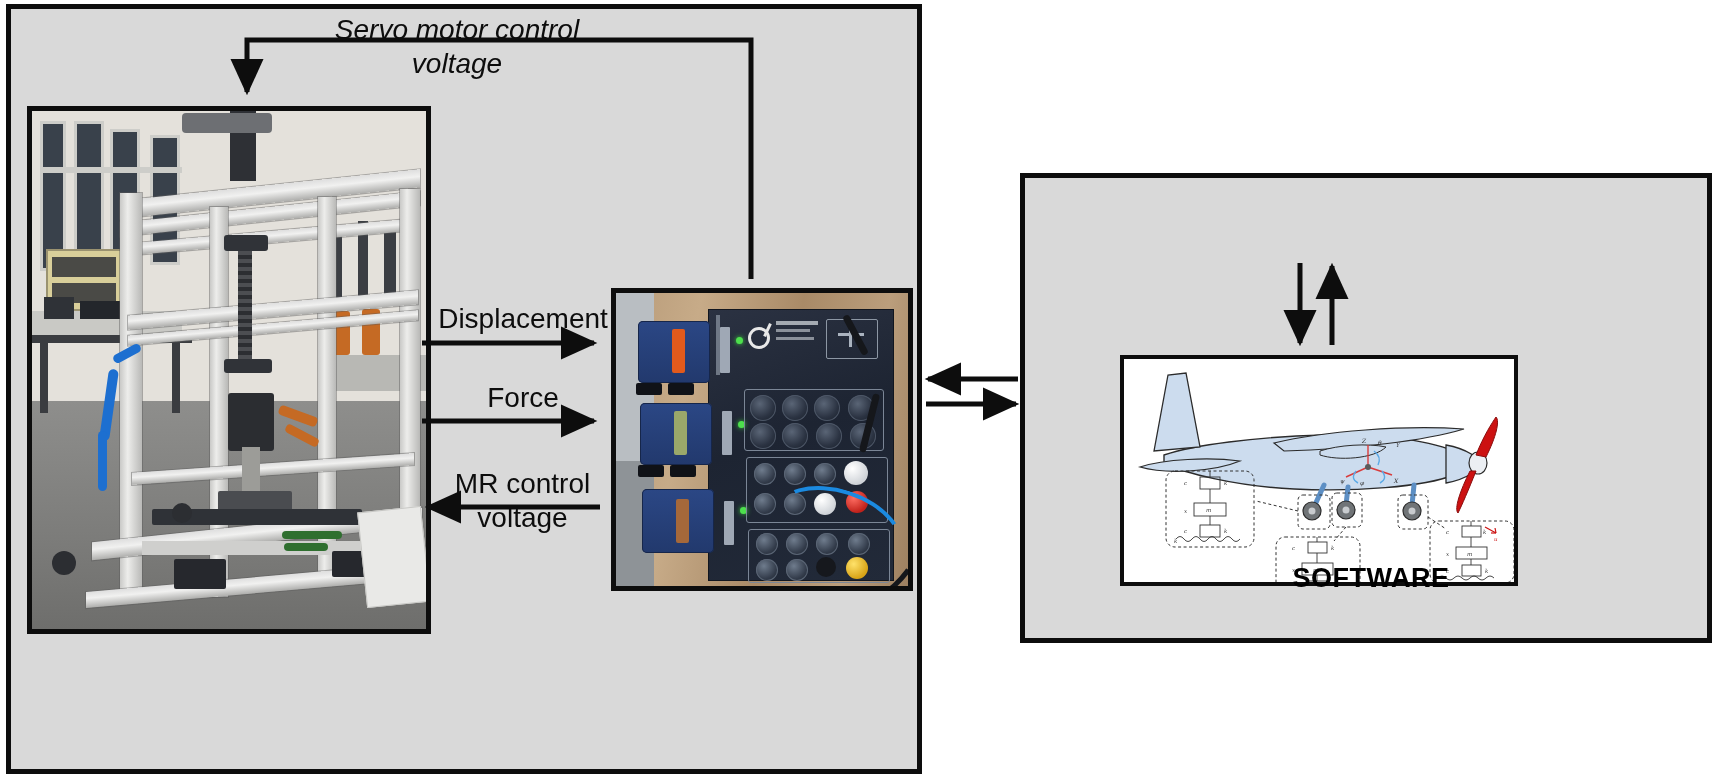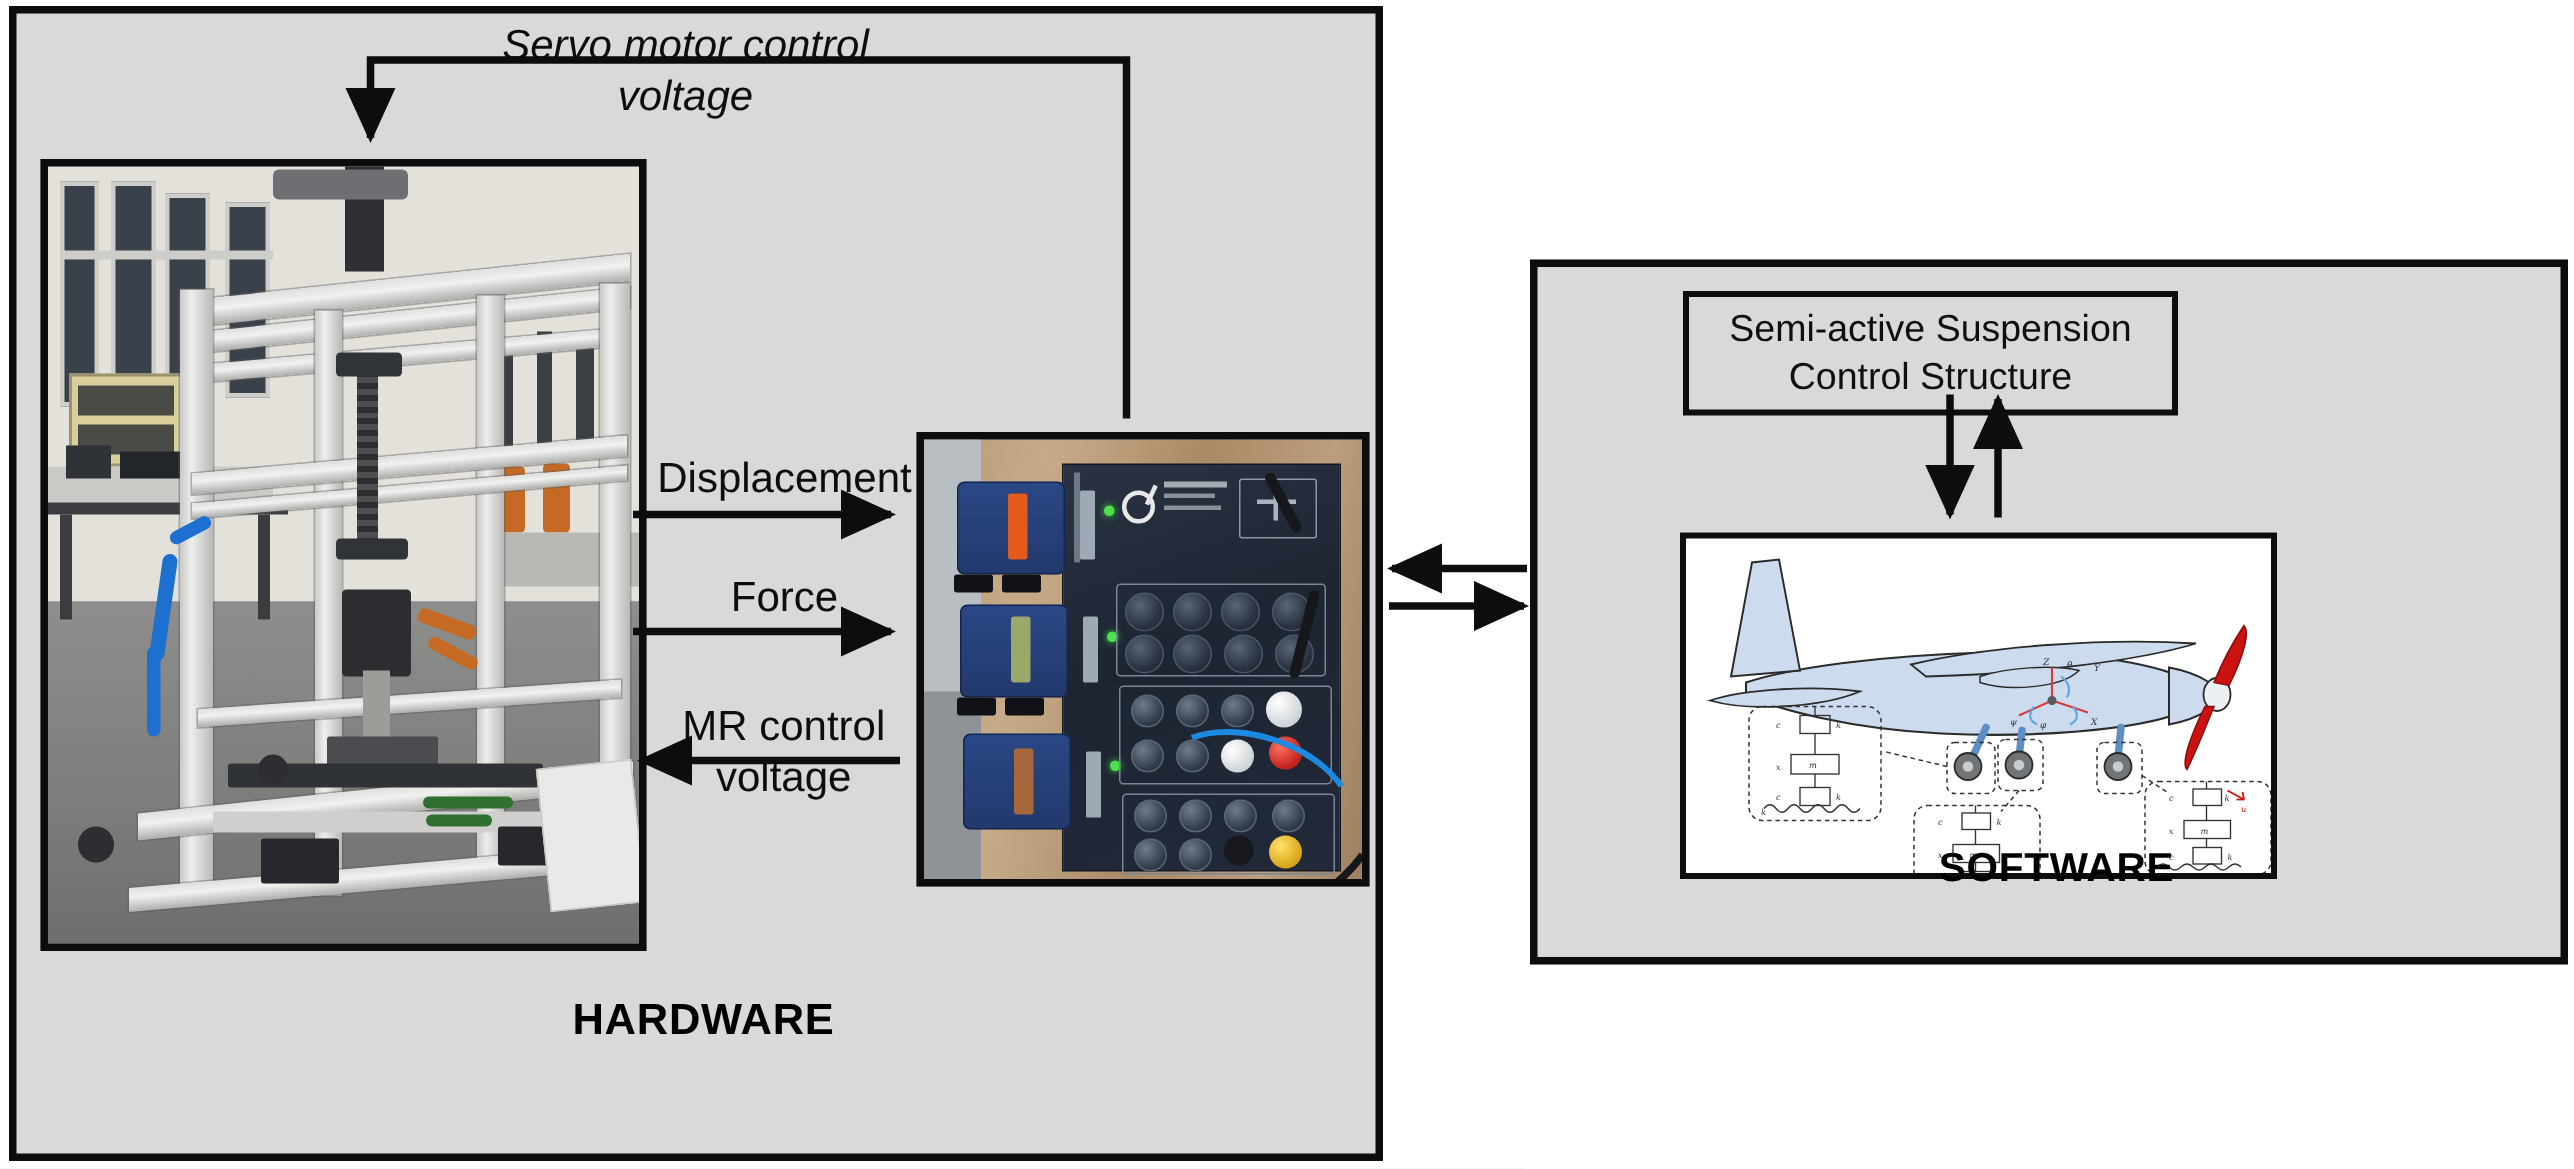--- a/index.html
+++ b/index.html
@@ -300,27 +300,24 @@
     </div>
 
 
     <div class="conn-label" id="servo-label">Servo motor control
 voltage</div>
     <div class="conn-label" id="force-label">Force</div>
     <div class="conn-label" id="disp-label">Displacement</div>
     <div class="conn-label" id="mr-label">MR control
 voltage</div>
 
-    <div class="group-label" id="hardware-label">HARDWARE</div>
   </div>
 
   <div class="group-box" id="software-group">
 
-    <div id="control-struct-box">Semi-active Suspension
-Control Structure</div>
 
     <div id="aircraft-box">
       <svg viewBox="0 0 398 231" width="398" height="231">
 
         <path d="M40 96 C 70 86, 130 78, 200 76 C 250 75, 300 80, 330 92
                  C 342 97, 344 110, 330 116 C 300 128, 230 133, 170 130
                  C 110 127, 60 114, 40 104 Z" fill="#ccdcee" stroke="#2b2b2b" stroke-width="1.4"></path>
 
         <path d="M322 86 C 344 90, 356 100, 356 104 C 356 110, 344 120, 322 124 Z" fill="#ccdcee" stroke="#2b2b2b" stroke-width="1.3"></path>
 

